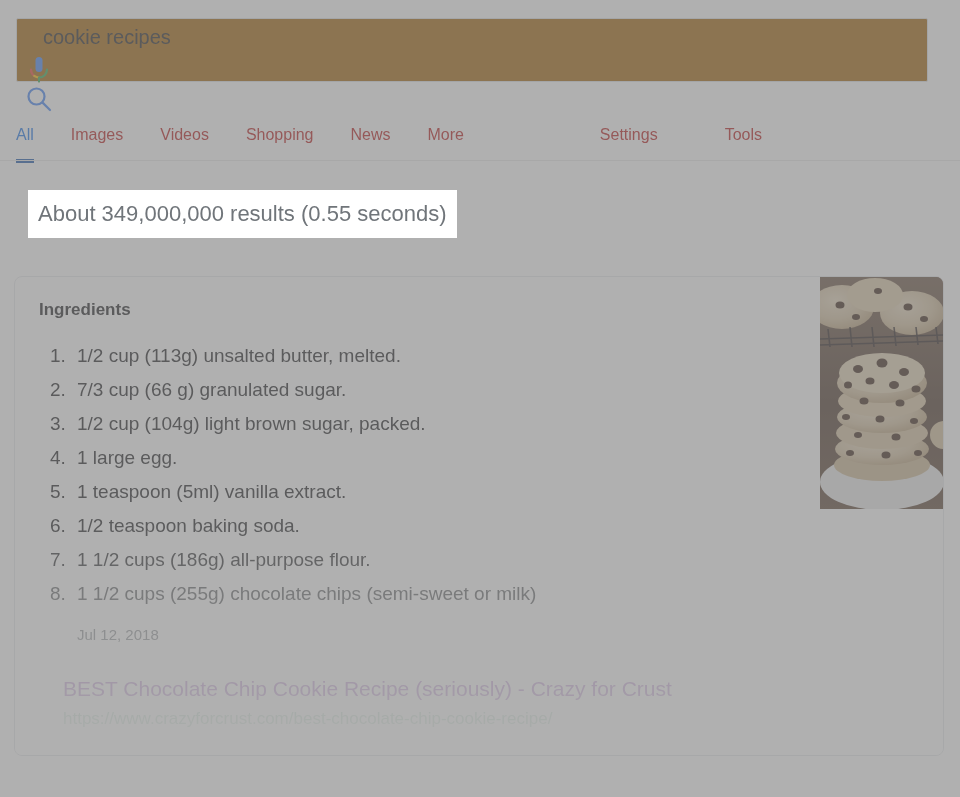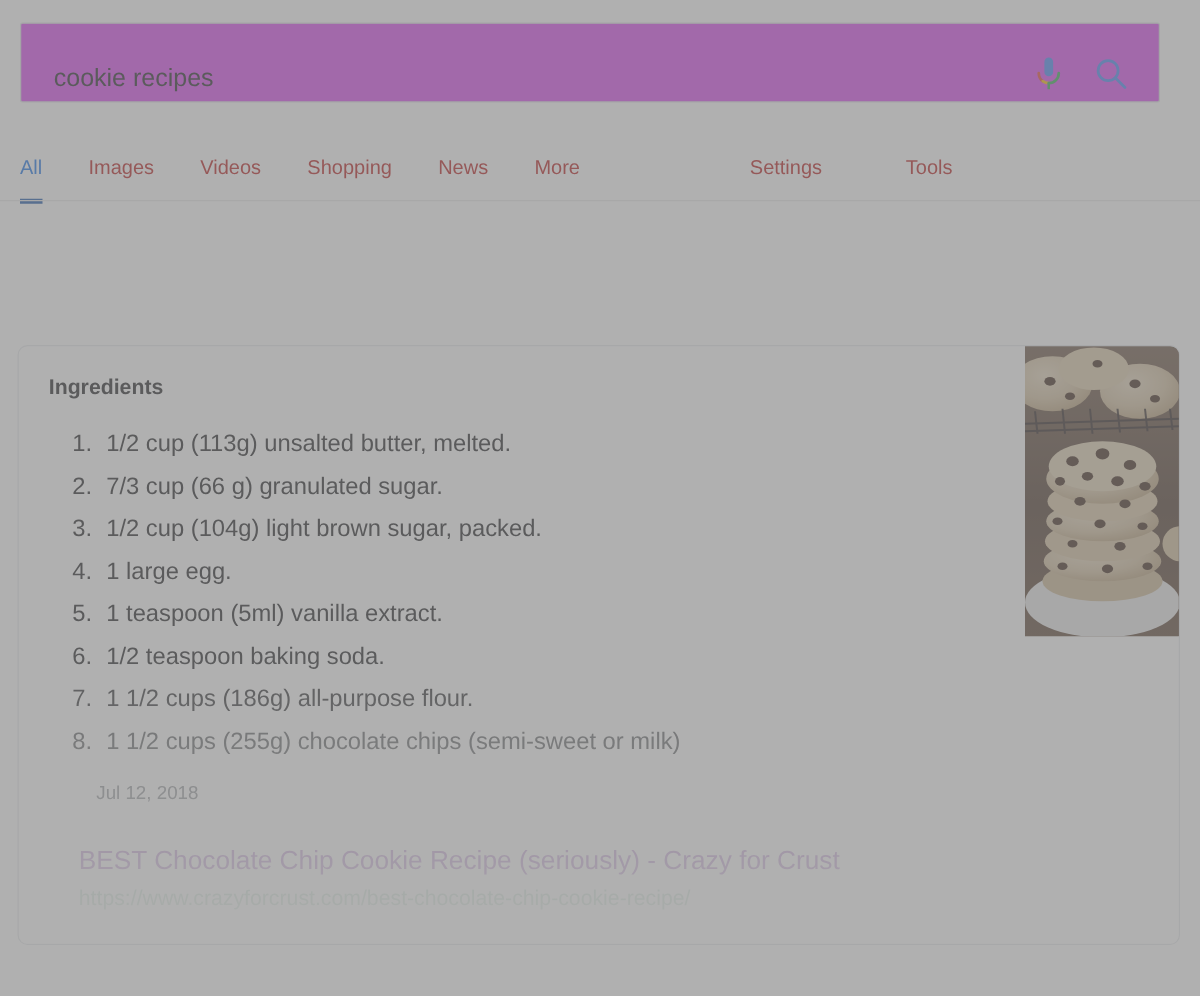--- a/index.html
+++ b/index.html
@@ -39,23 +39,24 @@
   
   .search-bar {
     position: absolute;
     left: 16px;
     top: 18px;
     width: 912px;
     height: 64px;
     box-sizing: border-box;
     border: 1px solid #dfe1e5;
     border-radius: 2px;
-    background: #d946ef;
-    display: flex;
-    align-items: flex-end;
+    background: #a16207;
+    display: flex;
+    align-items: flex-start;
+    flex-direction: column;
   }
   .search-input {
     flex: 1;
     border: none;
     outline: none;
     background: transparent;
     font-family: "Liberation Sans", sans-serif;
     font-size: 20px;
     color: #202124;
     padding: 0 0 0 26px;
@@ -178,21 +179,21 @@
     box-sizing: border-box;
   }
   .ingredients-heading {
     font-size: 17px;
     font-weight: bold;
     color: #202124;
     margin: 0 0 18px 0;
     line-height: 22px;
   }
   .ingredients-list {
-    margin: 8px;
+    margin: 0;
     padding: 0 0 0 32px;
     list-style-position: outside;
   }
   .ingredients-list li {
     font-size: 19px;
     color: #202124;
     line-height: 34px;
     padding-left: 6px;
   }
   
@@ -385,14 +386,17 @@
           <ellipse cx="124" cy="158" rx="14" ry="14" fill="#d2bd99"></ellipse>
         </svg>
       </div>
 
       <div class="card-fade"></div>
     </div>
   </div>
 
   <div class="dim-overlay"></div>
 
+  <div class="result-stats-hl">
+    <span class="result-stats-text">About 349,000,000 results (0.55 seconds)</span>
+  </div>
 
 </div>
 
 </body></html>

